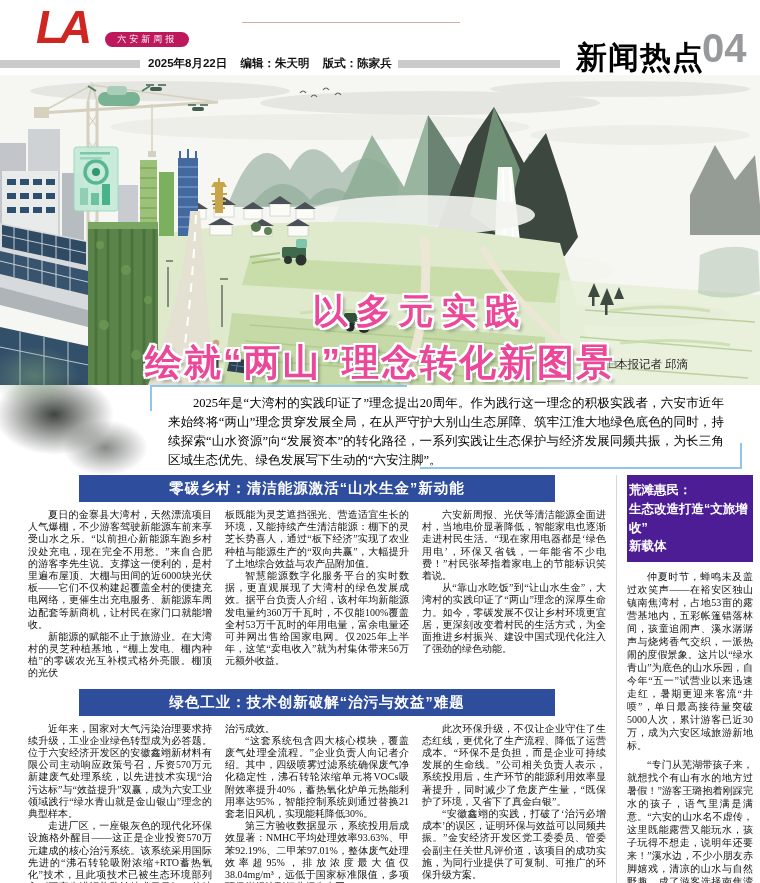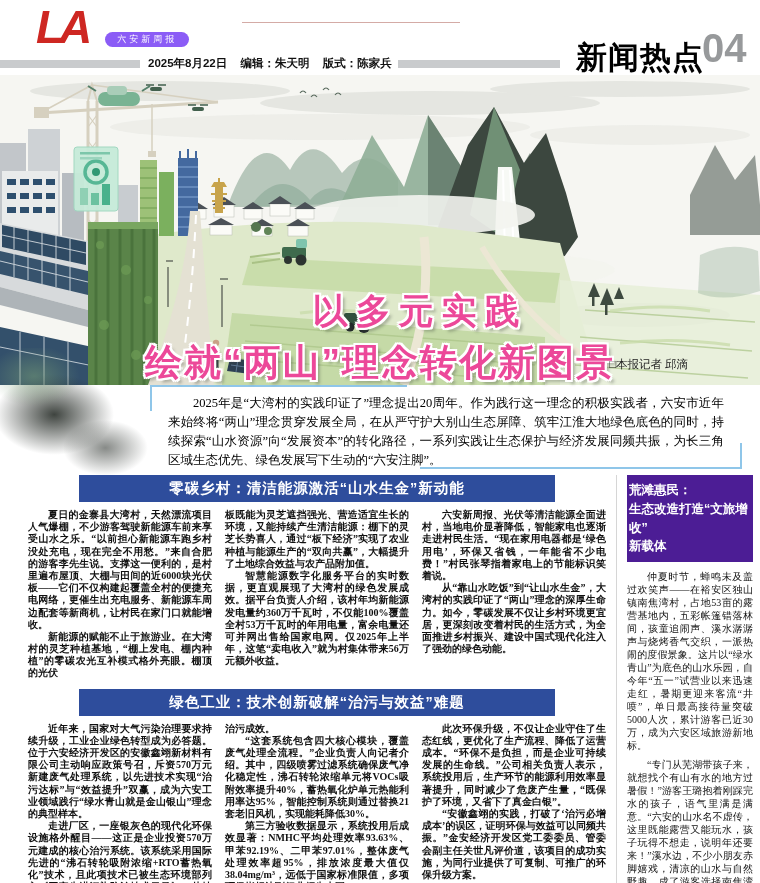--- a/index.html
+++ b/index.html
@@ -10,21 +10,21 @@
   }
   
   .masthead{position:relative;height:75px;background:#fff;}
   .logo{position:absolute;left:36px;top:6px;display:flex;align-items:flex-start;}
   .logo-la{
     font-family:"Liberation Sans",sans-serif;font-weight:bold;font-style:italic;
     font-size:46px;line-height:.95;color:#ce2722;letter-spacing:-5px;padding-right:8px;
   }
   .logo-text{margin-left:10px;padding-top:3px;}
   .brand{color:#ce2722;font-size:20px;font-weight:bold;letter-spacing:2px;font-family:"DejaVu Serif","Liberation Serif",serif;}
-  .sub-brand{display:inline-block;background:#8b5cf6;color:#fff;font-size:9px;line-height:1;
+  .sub-brand{display:inline-block;background:#be185d;color:#fff;font-size:9px;line-height:1;
     padding:3px 12px;border-radius:8px;margin-top:5px;letter-spacing:3px;font-family:"Liberation Sans",sans-serif;}
   .brand-rule{position:absolute;left:242px;top:22px;width:218px;height:1px;background:#d4aba6;}
   .bar{position:absolute;height:8px;background:#c9cbcd;top:60px;}
   .bar-left{left:0;width:140px;}
   .bar-right{left:398px;width:162px;}
   .date-text{position:absolute;left:148px;top:56px;font-family:"Liberation Sans",sans-serif;
     font-size:11.5px;font-weight:bold;color:#111;white-space:nowrap;}
   .date-text span{margin-right:10px;}
   .section-title{position:absolute;left:576px;top:37px;font-family:"Liberation Sans",sans-serif;
     font-size:31px;font-weight:900;color:#000;letter-spacing:1px;}
@@ -56,21 +56,21 @@
   .intro::after{content:"";position:absolute;right:0;bottom:0;width:320px;height:24px;
     border-bottom:2px solid #8fc6e9;border-right:2px solid #8fc6e9;}
   .intro p{margin:0;padding:9px 18px 0 18px;font-size:12.5px;line-height:1.52;
     text-indent:2em;text-align:justify;color:#000;}
   
   .content{display:flex;align-items:flex-start;padding:2px 0 0 28px;}
   .main{width:578px;}
   .sec-head{background:#2e4d9c;color:#fff;font-family:"Liberation Sans",sans-serif;
     font-size:14.5px;font-weight:bold;text-align:center;width:476px;margin:0 auto 7px auto;
     padding:4px 0;letter-spacing:1px;}
-  .cols{display:flex;gap:13px;font-weight:bold;}
+  .cols{display:flex;gap:13px;}
   .col{flex:1;font-size:10px;line-height:1.22;text-align:justify;color:#111;}
   .col p{margin:0;text-indent:2em;}
   .col p.noindent{text-indent:0;}
   .article + .article{margin-top:9px;}
   .sidebar{width:126px;margin-left:10px;border-left:1px solid #d6d6d6;padding-left:10px;}
   .side-head{background:#4c1d95;color:#fff;font-family:"Liberation Sans",sans-serif;
     font-size:12.5px;font-weight:bold;text-align:left;padding:6px 2px;line-height:1.5;
     margin:0 0 8px 0;}
   .side-body{font-size:10px;line-height:1.3;text-align:justify;color:#111;}
   .side-body p{margin:0;text-indent:2em;}

